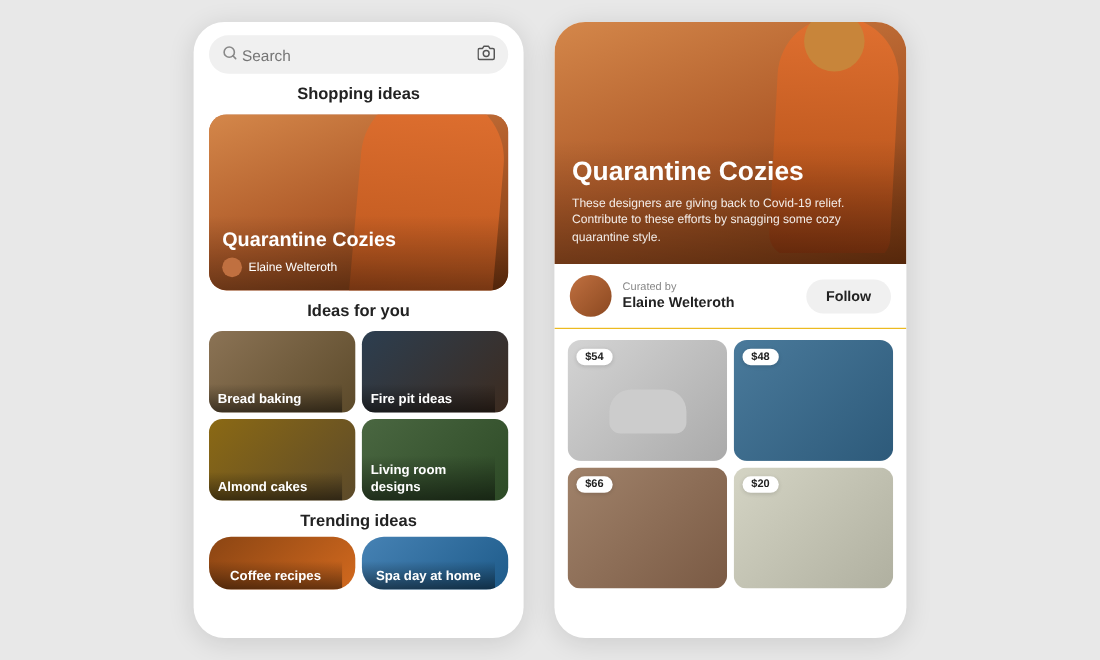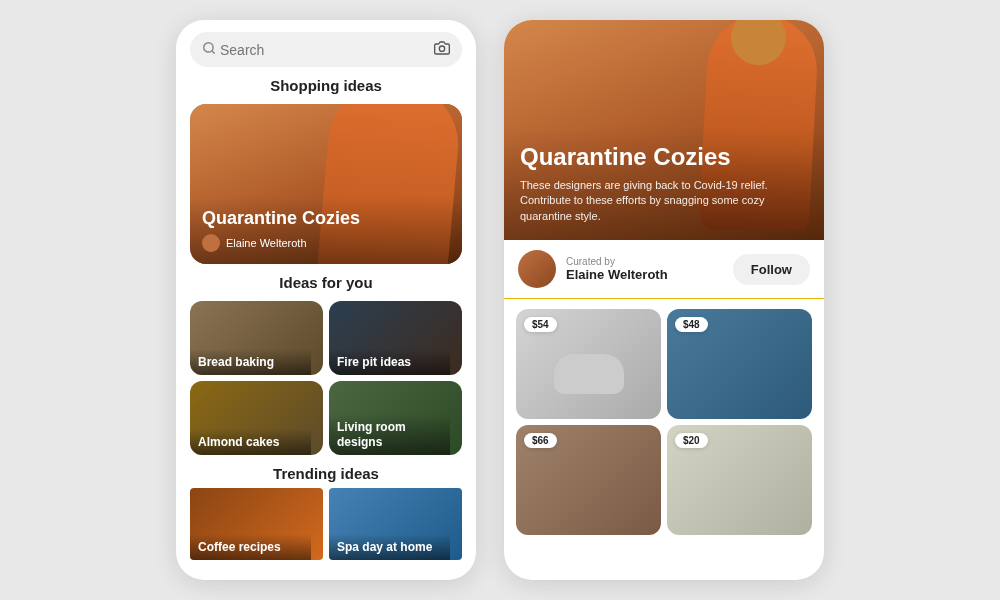--- a/index.html
+++ b/index.html
@@ -158,24 +158,25 @@
       color: #222;
       margin: 10px 0 6px;
     }
     .trending-grid {
       display: grid;
       grid-template-columns: 1fr 1fr;
       gap: 6px;
       margin: 0 14px;
     }
     .trending-card {
-      border-radius: 4px;
-      overflow: hidden;
-      position: relative;
-      height: 72px;
+      border-radius: 20px;
+      overflow: hidden;
+      position: relative;
+      height: 48px;
+      text-align: center;
     }
     .bg-coffee {
       background: linear-gradient(135deg, #8B4513 0%, #D2691E 100%);
     }
     .bg-spa {
       background: linear-gradient(135deg, #4682B4 0%, #1E5B8A 100%);
     }
 
     
     .right-hero {

